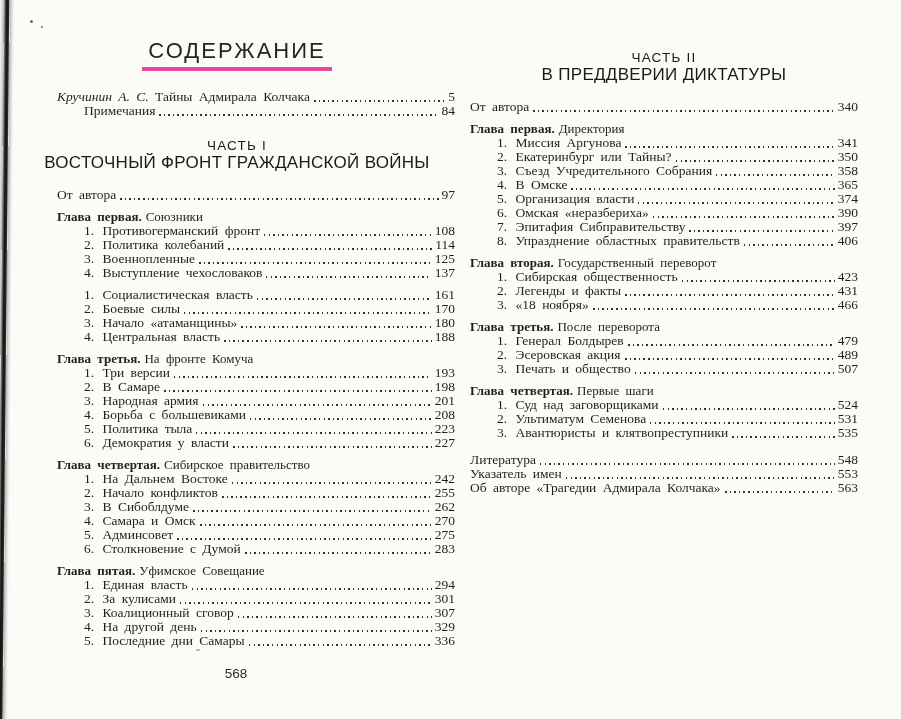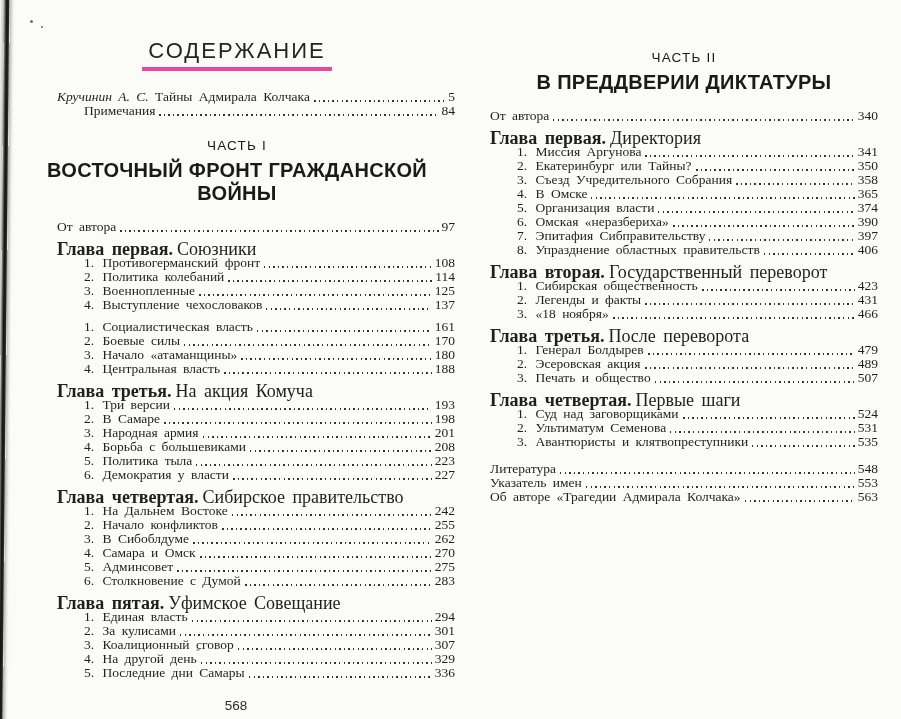--- a/index.html
+++ b/index.html
@@ -19,39 +19,39 @@
   .binding{
     position:absolute;left:4px;top:-8px;width:6px;height:740px;
     background:linear-gradient(90deg,rgba(70,70,70,.45),#141414 45%,#262626 80%,rgba(120,120,120,.3));
     transform:rotate(0.55deg);transform-origin:top center;
     box-shadow:2px 0 3px rgba(90,90,90,.4),-2px 0 3px rgba(90,90,90,.35);
   }
   .speck{position:absolute;background:#6d6d6d;border-radius:50%;}
 
   .col{position:absolute;}
   .col-left{left:57px;top:38px;width:398px;}
-  .col-right{left:490px;top:50px;width:388px;}
+  .col-right{left:470px;top:50px;width:388px;}
 
   .toc-title{
     margin:0 auto 19px;width:max-content;
     font-family:"Liberation Sans",sans-serif;font-weight:400;
     font-size:22px;letter-spacing:2px;color:#242424;
     border-bottom:4px solid #ec4899;padding:0 6px 3px;
     transform:translateX(-19px);
   }
   .intro{margin-bottom:0;}
 
   .part-head{
     text-align:center;font-family:"Liberation Sans",sans-serif;color:#1a1a1a;
     margin-top:20px;
   }
   .col-left .part-head{transform:translateX(-19px);}
   .col-right .part-head{margin-top:0;}
   .part-label{font-size:13.5px;letter-spacing:1.2px;}
-  .part-title{font-weight:bold;font-size:20px;letter-spacing:.3px;margin-top:6px;}
+  .part-title{font-weight:normal;font-size:17px;letter-spacing:.3px;margin-top:0;}
 
   .blocks{margin-top:15px;}
 
   .toc-row{
     display:flex;align-items:baseline;
     font-size:13.5px;line-height:14px;word-spacing:3px;white-space:nowrap;
   }
   .indent1{padding-left:27px;}
   .author{font-style:italic;}
   .num{margin-right:2px;}
@@ -59,21 +59,21 @@
     flex:1 1 auto;min-width:8px;align-self:stretch;position:relative;
     margin:0 3px 0 4px;
   }
   .leader::after{
     content:"";position:absolute;left:0;right:0;bottom:2.5px;height:1.8px;
     background-image:repeating-linear-gradient(90deg,#343434 0 1.5px,transparent 1.5px 4.6px);
   }
   .pg{text-align:right;}
 
   .chapter{margin-top:8px;}
-  .chap-head{font-size:18px;line-height:14px;word-spacing:3px;white-space:nowrap;}
+  .chap-head{font-size:13px;line-height:14px;word-spacing:3px;white-space:nowrap;}
   .chap-label{font-weight:bold;margin-right:4px;}
   .gap{height:13px;}
 
   .folio{
     margin-top:18px;text-align:center;
     font-family:"Liberation Sans",sans-serif;font-size:13.5px;color:#2a2a2a;
     transform:translateX(-20px);
   }
 </style>
 </head>
@@ -148,21 +148,21 @@
             <span class="leader"></span>
             <span class="pg">180</span>
           </div>
           <div class="toc-row indent1">
             <span class="t"><span class="num">4.</span> <span>Центральная власть</span></span>
             <span class="leader"></span>
             <span class="pg">188</span>
           </div>
         </div>
         <div class="chapter">
-          <div class="chap-head"><span class="chap-label">Глава третья.</span><span>На акция Комуча</span></div>
+          <div class="chap-head"><span class="chap-label">Глава третья.</span><span>На фронте Комуча</span></div>
           <div class="toc-row indent1">
             <span class="t"><span class="num">1.</span> <span>Три версии</span></span>
             <span class="leader"></span>
             <span class="pg">193</span>
           </div>
           <div class="toc-row indent1">
             <span class="t"><span class="num">2.</span> <span>В Самаре</span></span>
             <span class="leader"></span>
             <span class="pg">198</span>
           </div>

